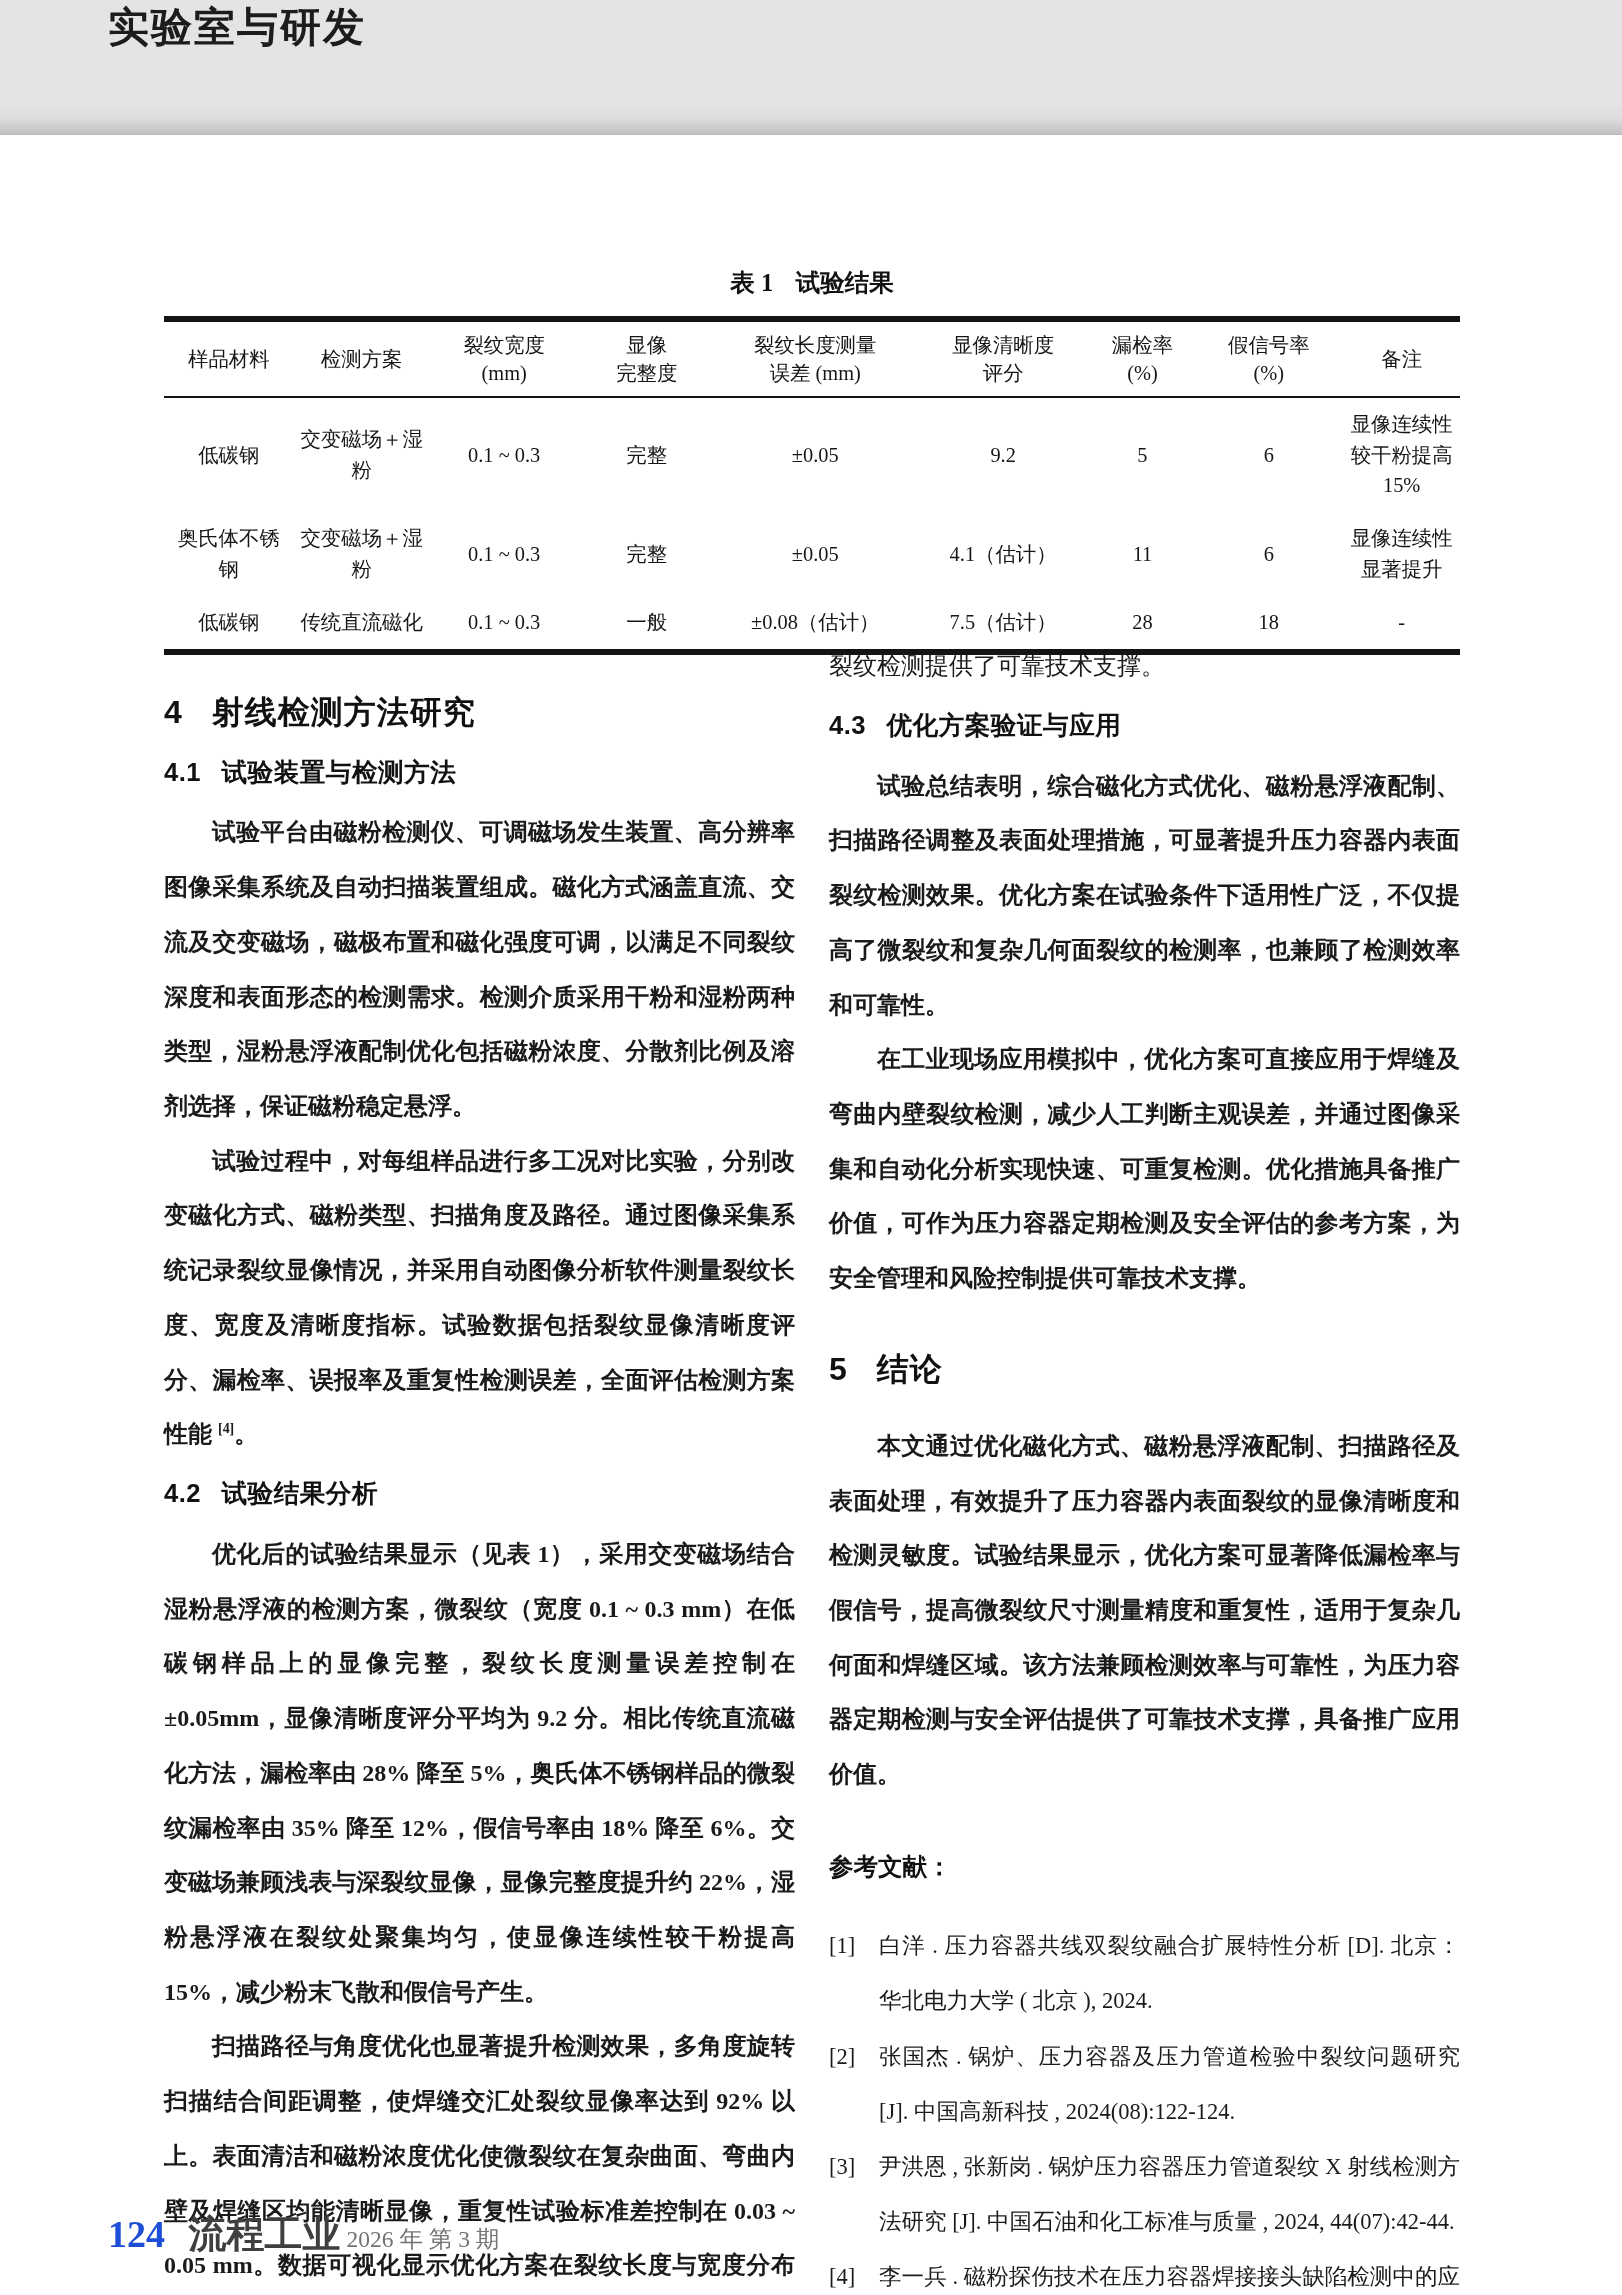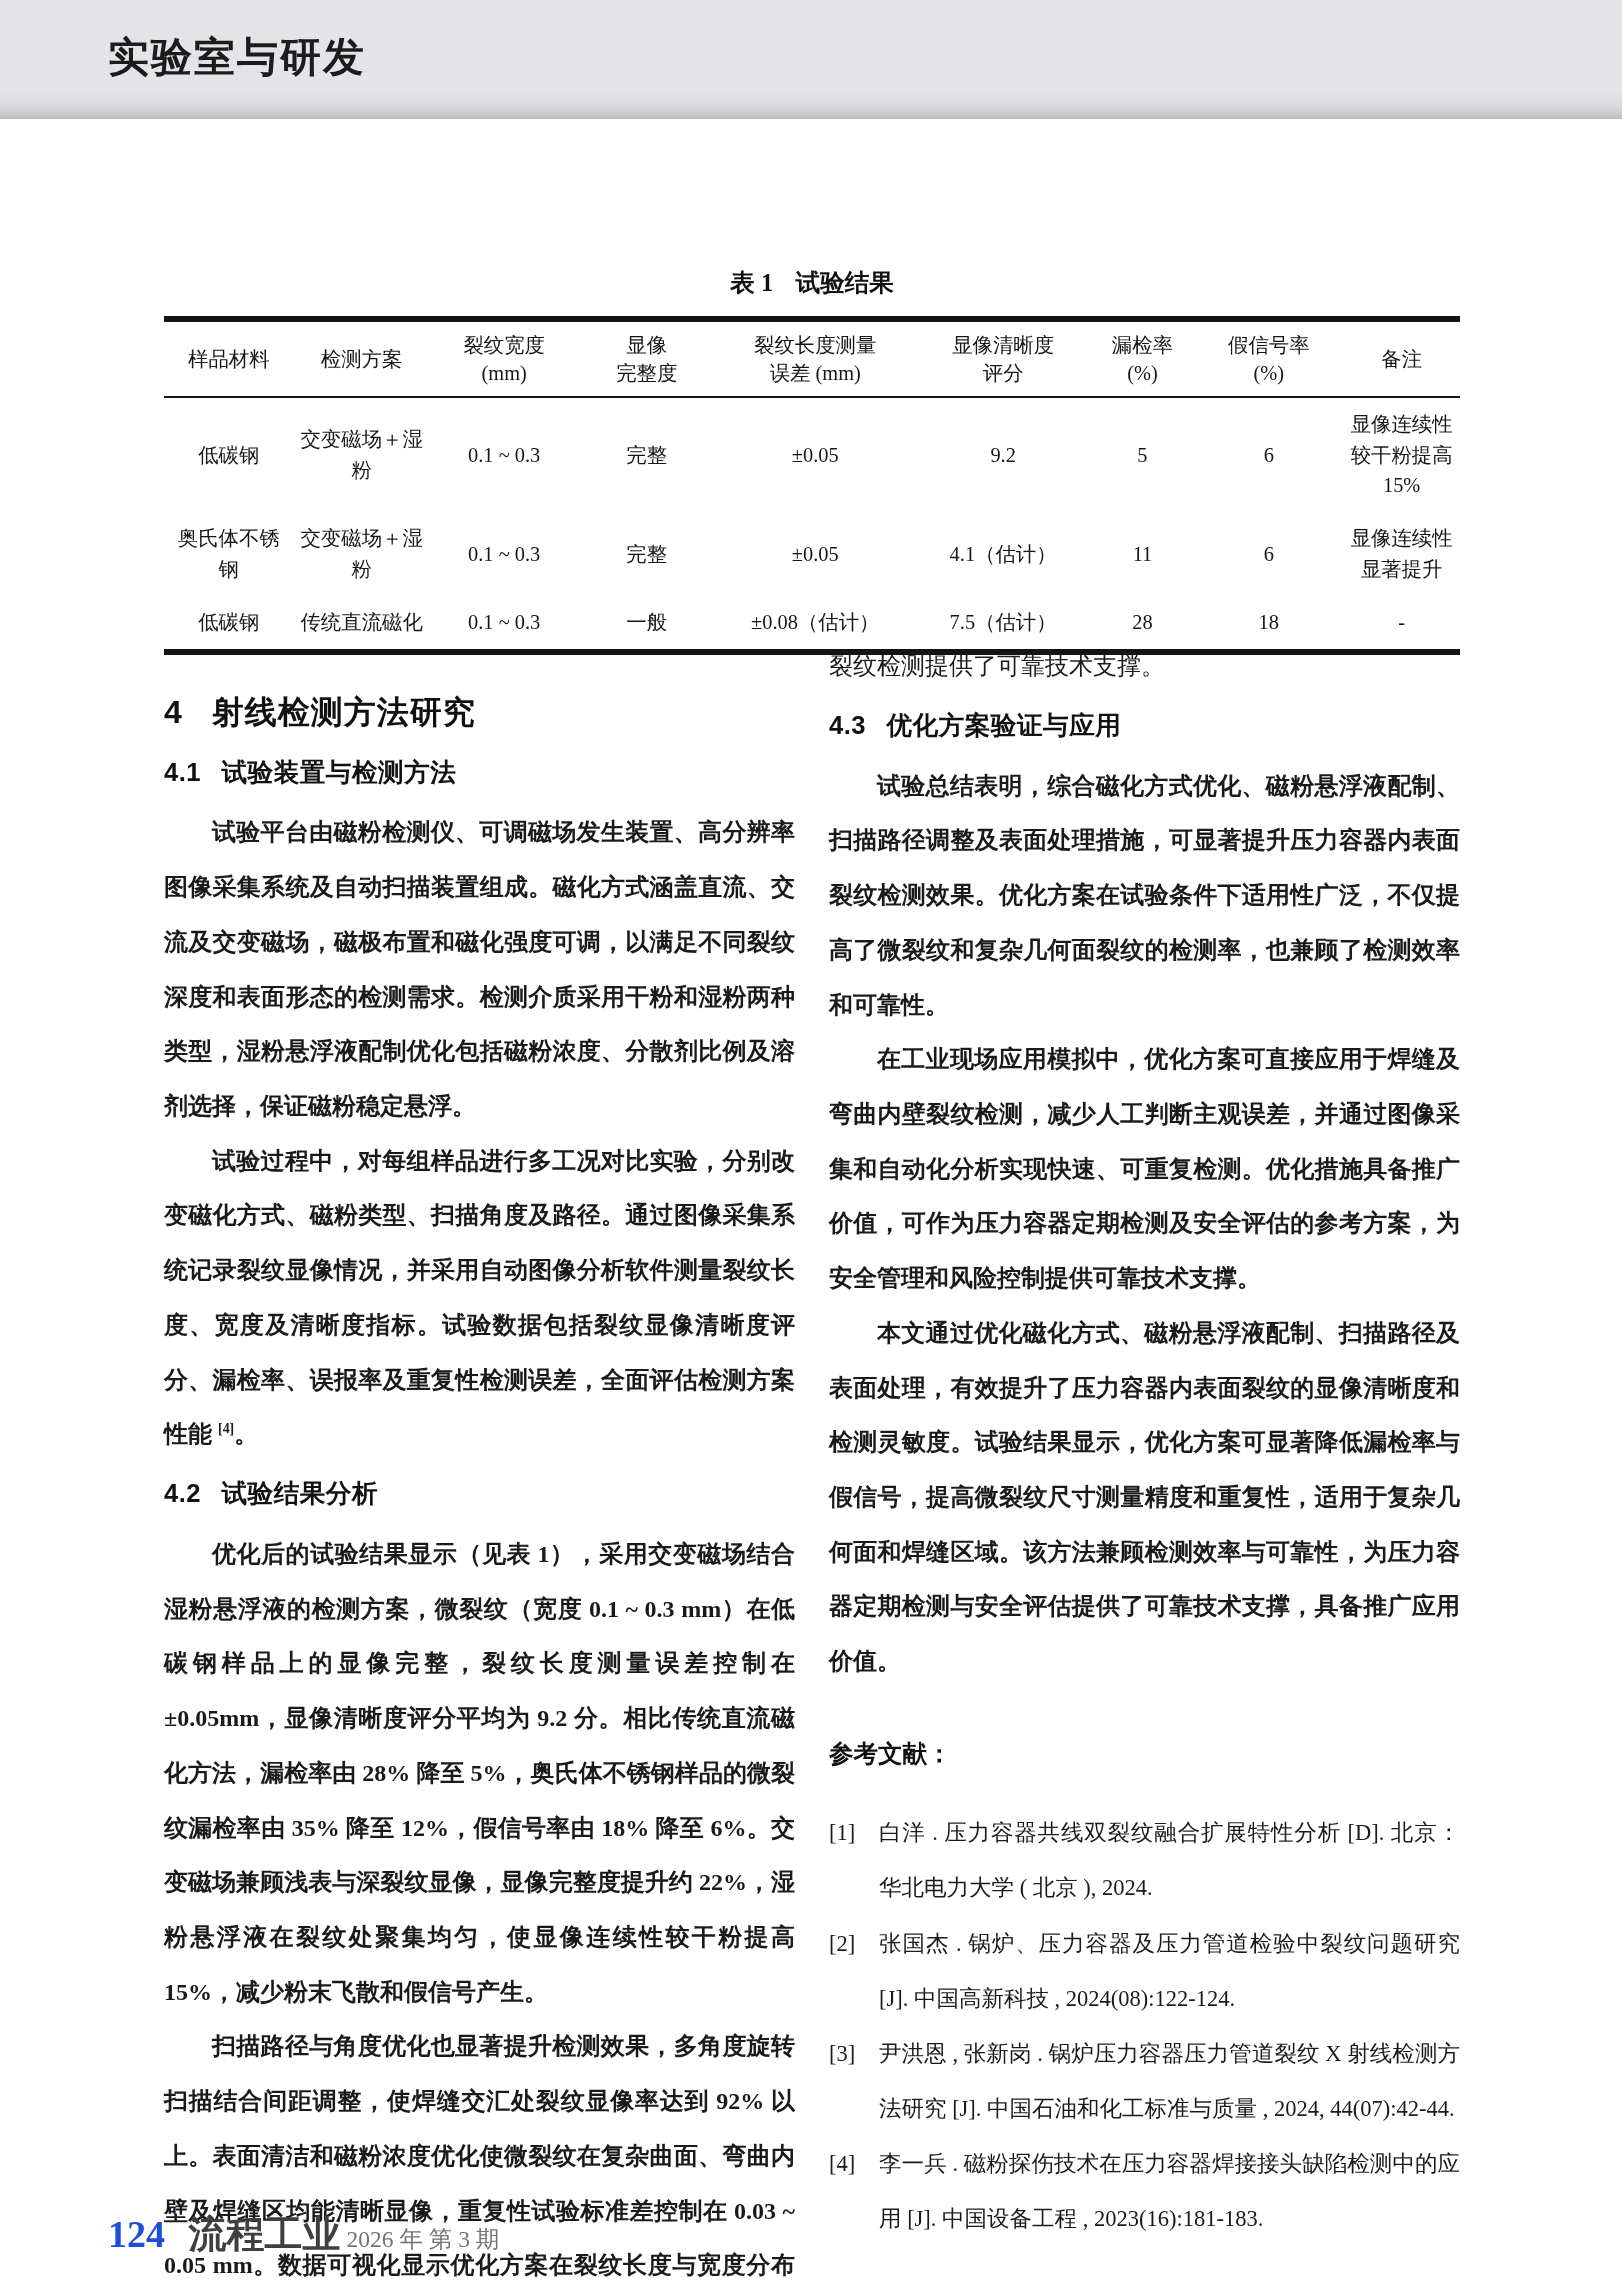--- a/index.html
+++ b/index.html
@@ -1,22 +1,22 @@
 <!DOCTYPE html>
 <html style="font-size:8.2px"><head>
 <meta charset="utf-8">
 <style>
   html,body{margin:0;padding:0;background:#ffffff;}
   .page{position:relative;width:1623px;height:2295px;background:#ffffff;overflow:hidden;
         font-family:"Liberation Serif", serif;color:#1a1a1a;}
 
   
-  .band{position:absolute;top:0;left:0;width:1623px;height:119px;
+  .band{position:absolute;top:0;left:0;width:1623px;height:135px;
         background:linear-gradient(180deg,#e4e4e6 0%,#e4e4e6 76%,#dcdcde 88%,#c2c2c5 99%,#b7b7ba 100%);
-        display:flex;align-items:center;}
+        display:flex;}
   .band-title{font-family:"Liberation Sans", sans-serif;font-weight:bold;font-size:41px;
         letter-spacing:2px;color:#1c1c1e;margin-left:108px;padding-bottom:3.1px;}
 
   
   .table-block{position:absolute;left:164px;top:266px;width:1296px;}
   .caption{text-align:center;font-weight:bold;font-size:24.5px;margin-bottom:17.4px;color:#111;}
   .caption .cap-label{margin-right:22.5px;}
   table.results{width:100%;border-collapse:collapse;
         border-top:6.1px solid #141414;border-bottom:6.1px solid #141414;
         font-size:20.4px;line-height:1.5;color:#161616;}
@@ -150,20 +150,23 @@
     <p class="indent">扫描路径与角度优化也显著提升检测效果，多角度旋转扫描结合间距调整，使焊缝交汇处裂纹显像率达到 92% 以上。表面清洁和磁粉浓度优化使微裂纹在复杂曲面、弯曲内壁及焊缝区均能清晰显像，重复性试验标准差控制在 0.03 ~ 0.05 mm。数据可视化显示优化方案在裂纹长度与宽度分布上显像连续完整，灵敏度、准确率和重复性均优于常规方法，为工业现场压力容器内表面</p>
   </div>
 
   <div class="col col-right">
     <p class="noindent">裂纹检测提供了可靠技术支撑。</p>
     <div class="h2">
       <span class="hnum">4.3</span><span>优化方案验证与应用</span>
     </div>
     <p class="indent">试验总结表明，综合磁化方式优化、磁粉悬浮液配制、扫描路径调整及表面处理措施，可显著提升压力容器内表面裂纹检测效果。优化方案在试验条件下适用性广泛，不仅提高了微裂纹和复杂几何面裂纹的检测率，也兼顾了检测效率和可靠性。</p>
     <p class="indent">在工业现场应用模拟中，优化方案可直接应用于焊缝及弯曲内壁裂纹检测，减少人工判断主观误差，并通过图像采集和自动化分析实现快速、可重复检测。优化措施具备推广价值，可作为压力容器定期检测及安全评估的参考方案，为安全管理和风险控制提供可靠技术支撑。</p>
+    <div class="h1 mt">
+      <span class="hnum">5</span><span>结论</span>
+    </div>
     <p class="indent">本文通过优化磁化方式、磁粉悬浮液配制、扫描路径及表面处理，有效提升了压力容器内表面裂纹的显像清晰度和检测灵敏度。试验结果显示，优化方案可显著降低漏检率与假信号，提高微裂纹尺寸测量精度和重复性，适用于复杂几何面和焊缝区域。该方法兼顾检测效率与可靠性，为压力容器定期检测与安全评估提供了可靠技术支撑，具备推广应用价值。</p>
 
     <div class="refs-title">参考文献：</div>
     <div class="ref">
       <span class="ref-num">[1]</span><span>白洋 . 压力容器共线双裂纹融合扩展特性分析 [D]. 北京：华北电力大学 ( 北京 ), 2024.</span>
     </div>
     <div class="ref">
       <span class="ref-num">[2]</span><span>张国杰 . 锅炉、压力容器及压力管道检验中裂纹问题研究 [J]. 中国高新科技 , 2024(08):122-124.</span>
     </div>
     <div class="ref">

